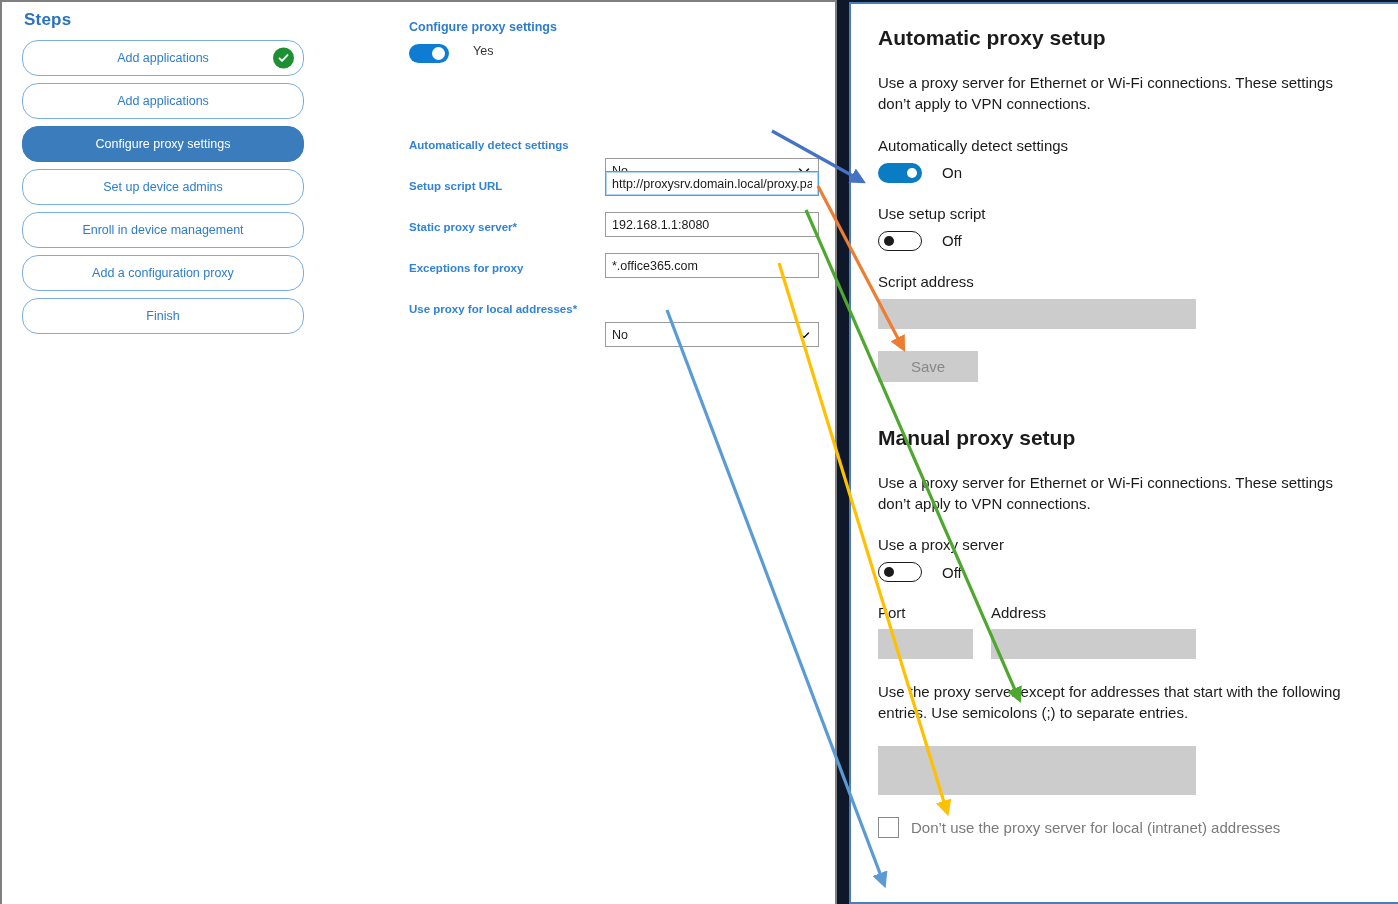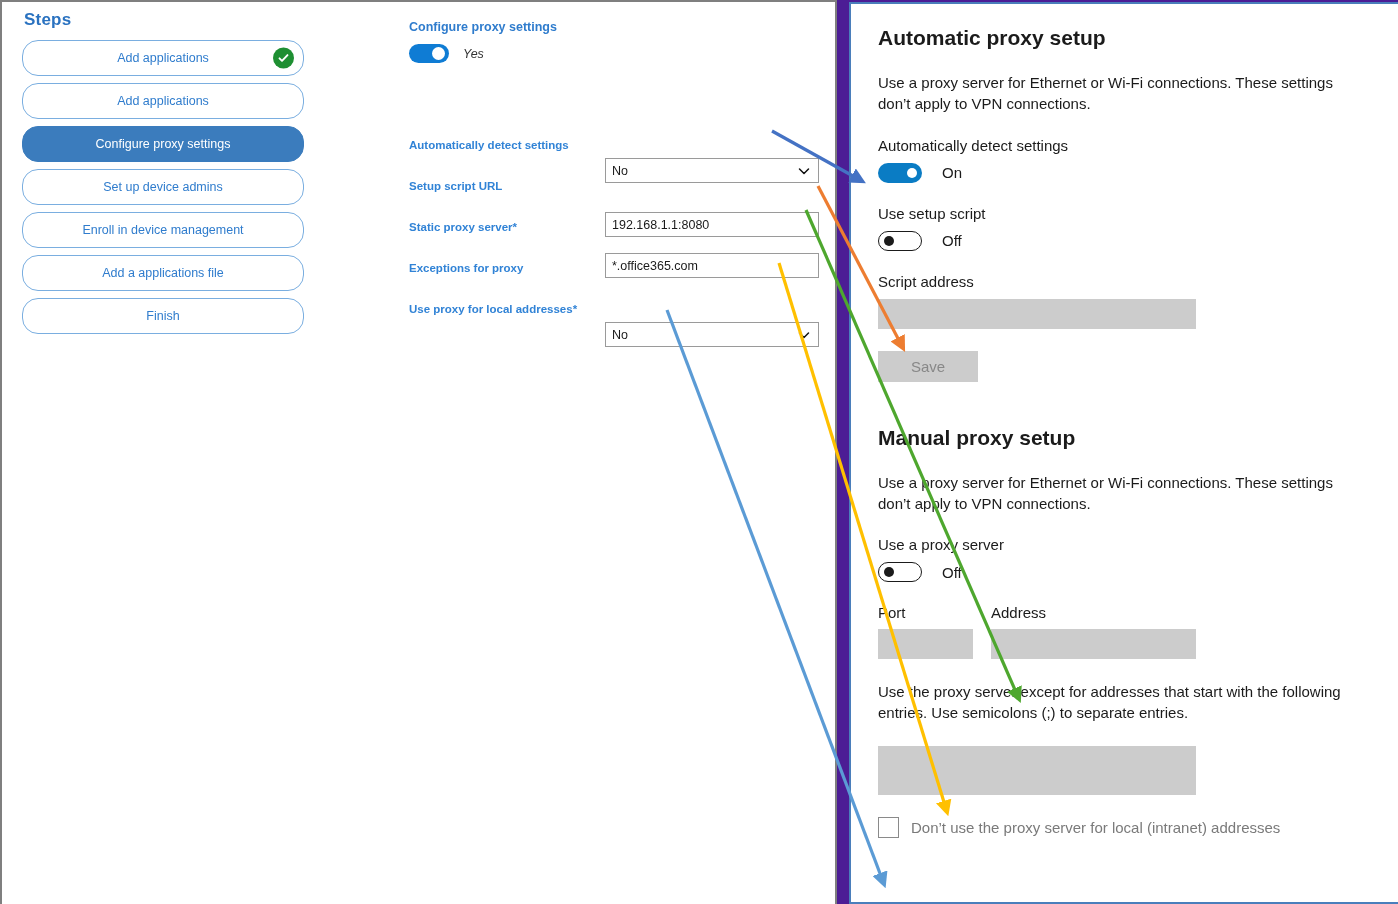--- a/index.html
+++ b/index.html
@@ -7,21 +7,21 @@
     padding: 0;
     background: #ffffff;
   }
   body {
     font-family: "Liberation Sans", sans-serif;
   }
   #screen {
     position: relative;
     width: 1398px;
     height: 904px;
-    background: #4c1d95;
+    background: #0f172a;
     overflow: hidden;
   }
 
   
   #wizard-pane {
     position: absolute;
     left: 0; top: 0;
     width: 837px;
     height: 904px;
     border-top: 2px solid #7f7f7f;
@@ -89,23 +89,22 @@
     width: 420px;
   }
   .form-heading {
     font-size: 12.5px;
     font-weight: bold;
     color: #2f7ccd;
     margin: 0 0 10px 0;
   }
   .toggle-row {
     display: flex;
-    align-items: center;
-    gap: 14px;
-    font-style: italic;
+    align-items: flex-start;
+    gap: 24px;
   }
   .sw-pill {
     width: 40px; height: 19px;
     border-radius: 10px;
     background: #0f7cd4;
     position: relative;
     cursor: pointer;
     flex: none;
   }
   .sw-pill .knob {
@@ -333,21 +332,21 @@
 
       <div class="step-btn">
         <span>Set up device admins</span>
       </div>
 
       <div class="step-btn">
         <span>Enroll in device management</span>
       </div>
 
       <div class="step-btn">
-        <span>Add a applications file</span>
+        <span>Add a configuration proxy</span>
       </div>
 
       <div class="step-btn">
         <span>Finish</span>
       </div>
     </div>
 
     <div id="form-panel">
       <div class="form-heading">Configure proxy settings</div>
 
@@ -367,20 +366,23 @@
             <span class="chev">
               <svg width="12" height="12" viewBox="0 0 12 12">
                   <path d="M1.5 4 L6 8.5 L10.5 4" stroke="#111" stroke-width="1.5" fill="none" stroke-linecap="round" stroke-linejoin="round"></path>
                 </svg>
             </span>
           </div>
         </div>
 
         <div class="field-row">
           <div class="field-label"><span>Setup script URL</span></div>
+          <div class="field-ctl focused">
+            <span class="val">http://proxysrv.domain.local/proxy.pa</span>
+          </div>
         </div>
 
         <div class="field-row">
           <div class="field-label"><span>Static proxy server</span><span class="req">*</span></div>
           <div class="field-ctl">
             <span class="val">192.168.1.1:8080</span>
           </div>
         </div>
 
         <div class="field-row">

